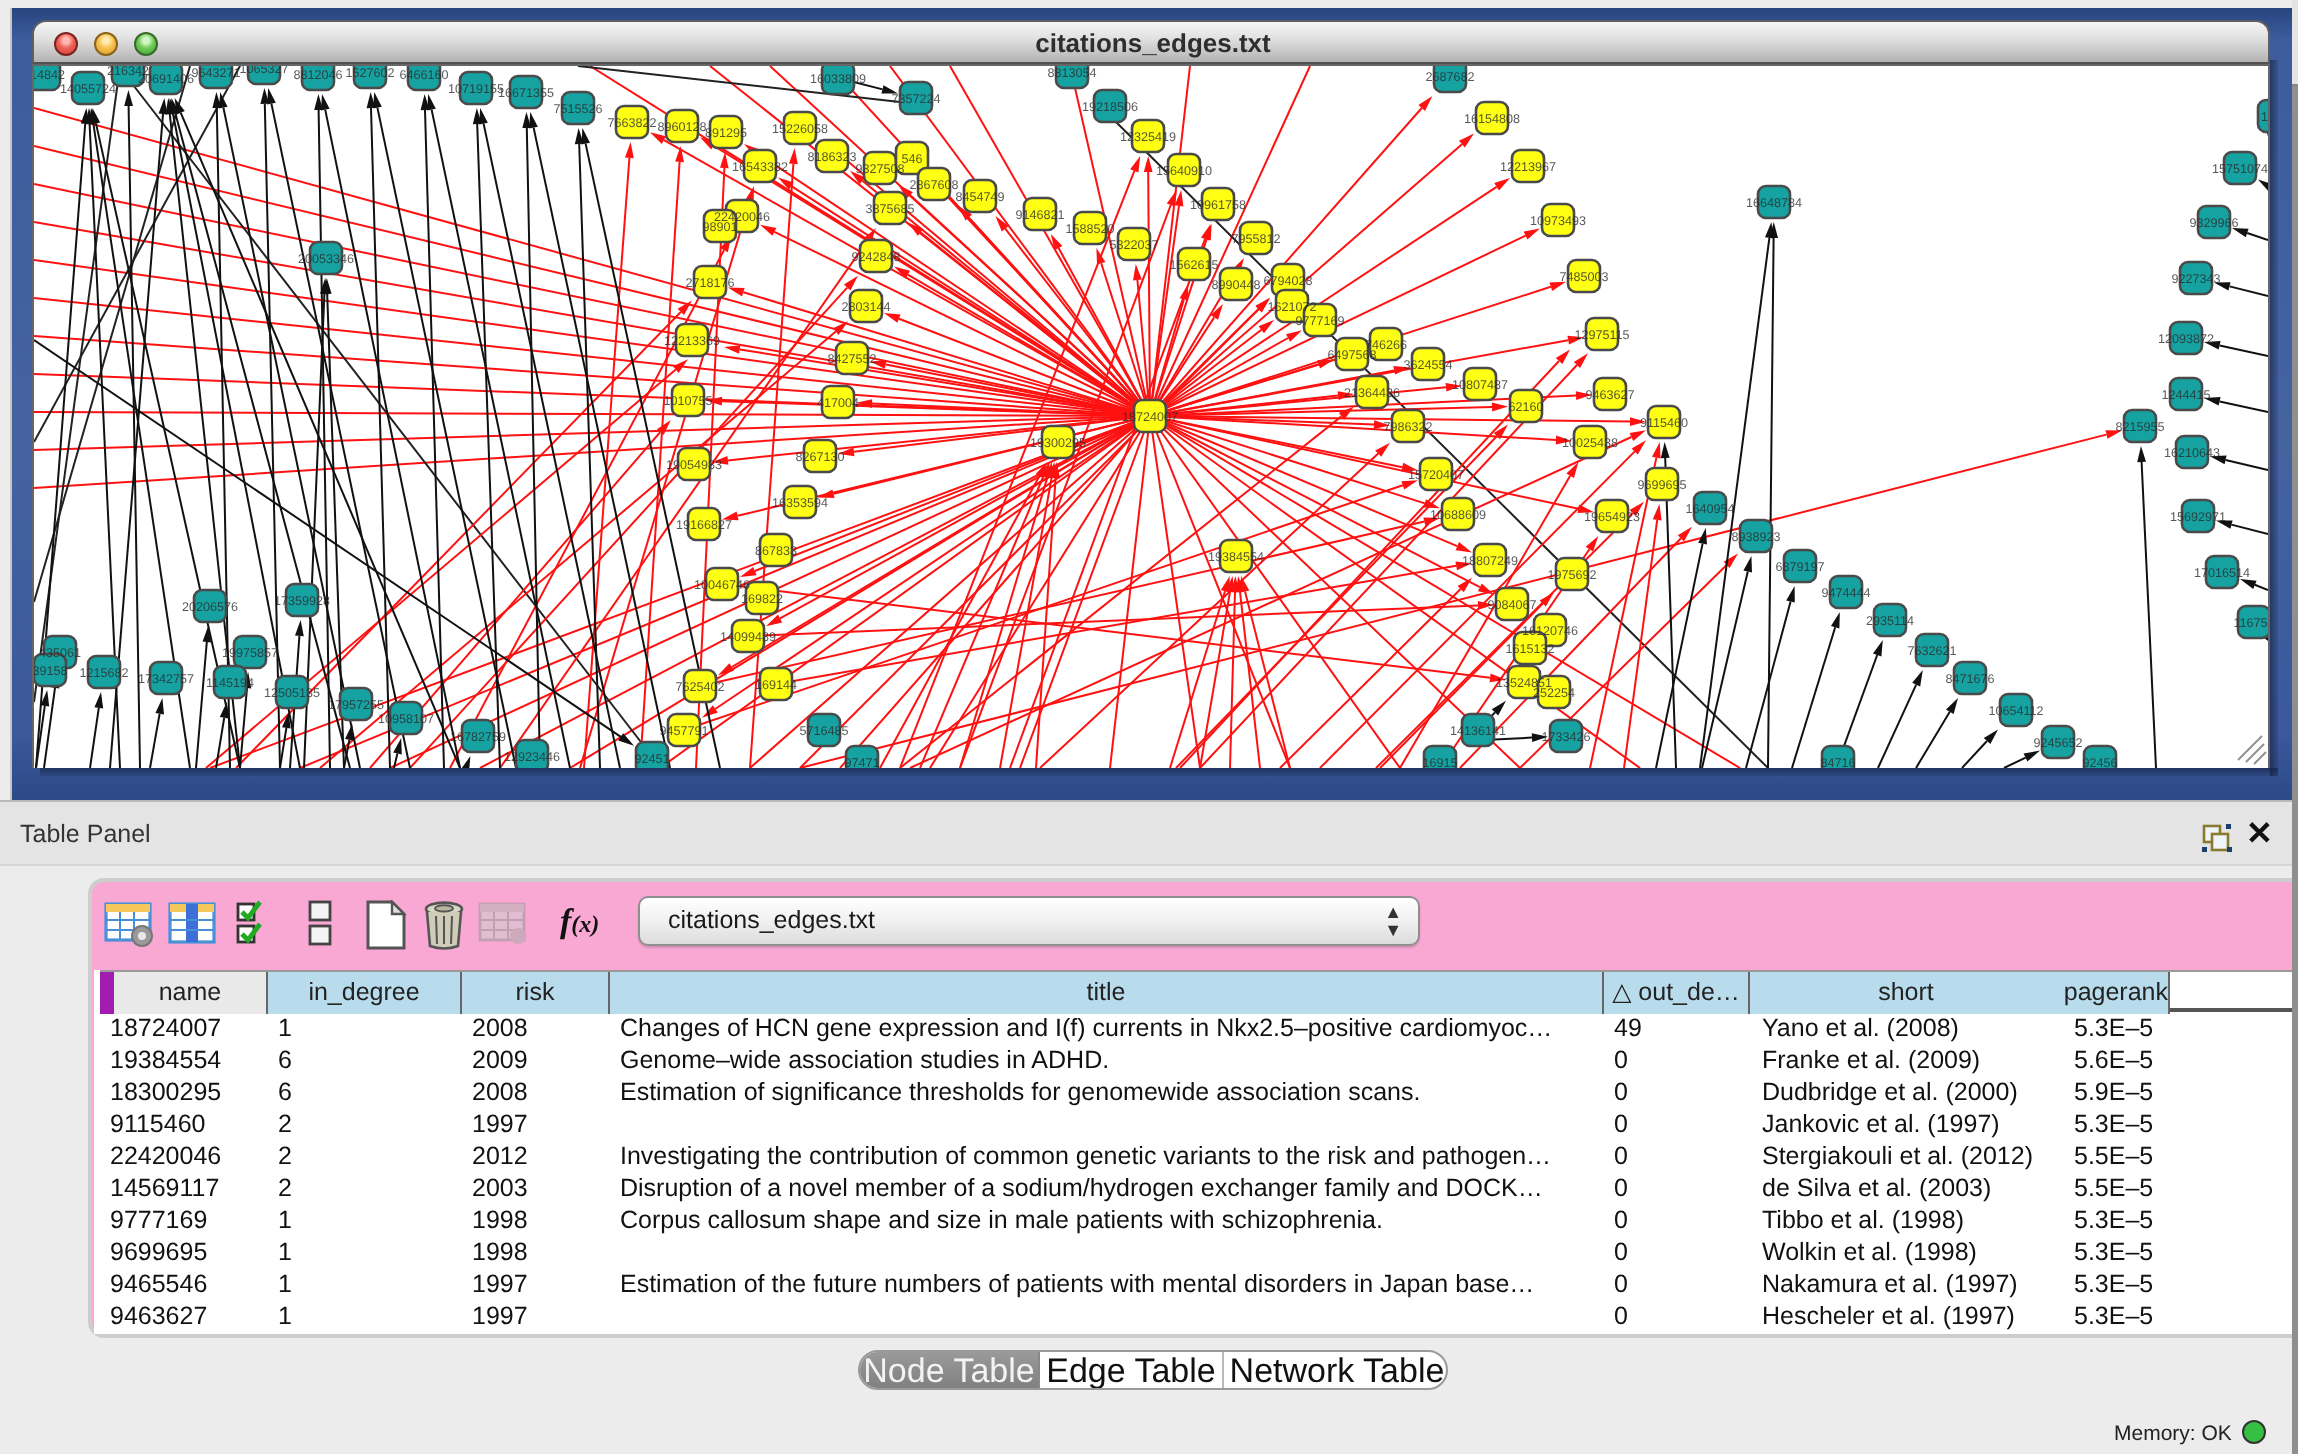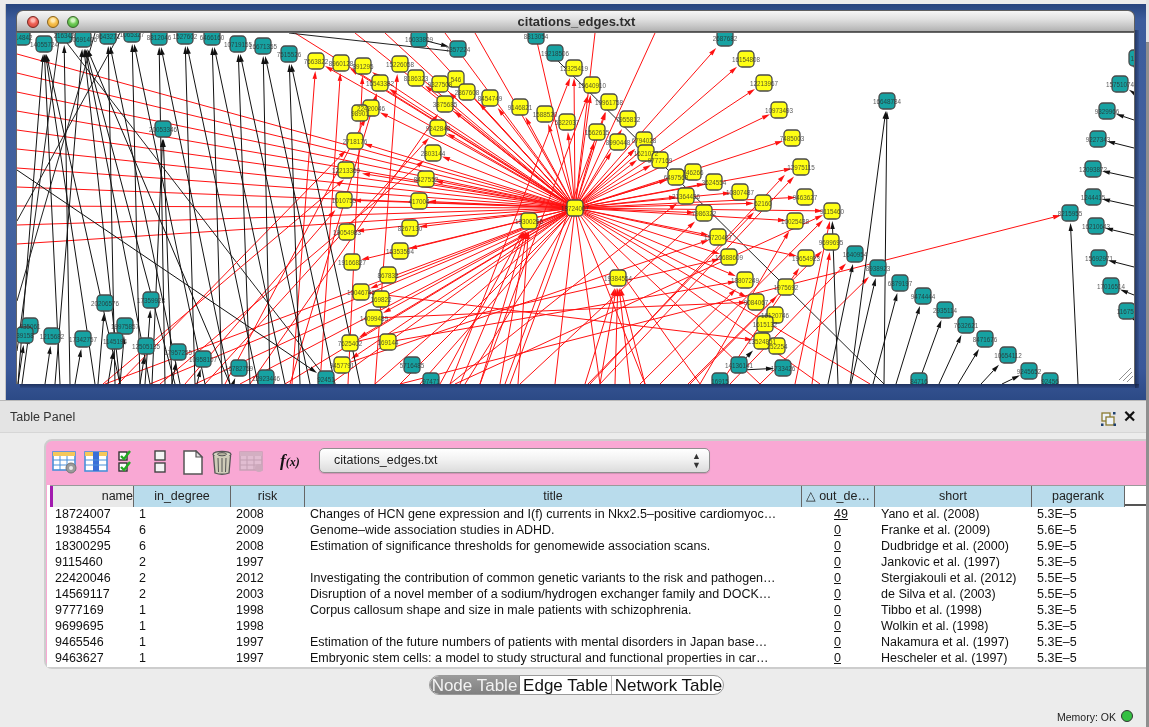--- a/index.html
+++ b/index.html
@@ -49,34 +49,34 @@
   border:1px solid #8f8f8f; border-radius:5px;
   background:linear-gradient(180deg,#ffffff 0%,#f2f2f2 45%,#dcdcdc 100%);
   box-shadow:0 1px 1px rgba(0,0,0,0.15); }
 #dropdown span { position:absolute; left:14px; top:4px; font-size:12.5px; color:#1a1a1a; }
 #dd-arrows { position:absolute; right:8px; top:3px; font-size:9px; color:#333; line-height:9px; text-align:center; }
 
 
 #tblwrap { position:absolute; left:1px; top:44px; width:1120px; height:182px; background:#fff; overflow:hidden; }
 #thead { position:absolute; left:3px; top:0; width:1117px; height:21px; background:#fff; border-top:1px solid #9a9a9a; border-bottom:2px solid #555; }
 .th { position:absolute; top:0; height:21px; font-size:12.5px; color:#222; text-align:center; line-height:20px; border-right:1px solid #666; background:#b9dcec; }
-#th-name { left:0; width:84px; background:#e9e9e9 !important; border-left:3px solid #a21caf;text-align:right; }
+#th-name { left:0; width:84px; background:#e9e9e9 !important; border-left:7px solid #a21caf; }
 #th-in { left:84px; width:97px; }
 #th-year { left:181px; width:74px; }
 #th-title { left:255px; width:497px; }
 #th-out { left:752px; width:73px; }
 #th-short { left:825px; width:157px; }
-#th-pr { left:982px; width:93px; }
+#th-pr { left:942px; width:93px;text-align:right; }
 .trow { position:absolute; left:3px; width:1117px; height:16px; font-size:12.5px; color:#111; white-space:nowrap; }
 .trow span { position:absolute; top:0; display:block; overflow:hidden; }
 .c-name { left:5px; width:79px; }
 .c-in { left:89px; width:92px; }
 .c-year { left:186px; width:69px; }
 .c-title { left:260px; width:490px; }
-.c-out { left:784px; width:68px;text-decoration:underline; }
+.c-out { left:757px; width:68px; }
 .c-short { left:831px; width:150px; }
 .c-pr { left:987px; width:88px; }
 #vscroll { position:absolute; left:1106px; top:21px; width:13px; height:161px; background:#fafafa; border-left:1px solid #ddd; }
 #vthumb { position:absolute; left:1.5px; top:2px; width:9px; height:18px; border-radius:5px; background:#b0b0b0; }
 
 
 #tabs { position:absolute; left:429px; top:241px; width:295px; height:20px;
   border:1px solid #9a9a9a; border-radius:10px; background:#fff; overflow:hidden;
   font-size:17px; }
 #tab1 { position:absolute; left:0; top:0; width:90px; height:20px; color:#f3f3f3; text-align:center; line-height:19px;
@@ -925,21 +925,20 @@
               <span class="c-year">1997</span>
               <span class="c-title">Estimation of the future numbers of patients with mental disorders in Japan base…</span>
               <span class="c-out">0</span>
               <span class="c-short">Nakamura et al. (1997)</span>
               <span class="c-pr">5.3E–5</span>
             </div>
 <div class="trow" style="top:651px">
 <span class="c-name">9463627</span>
               <span class="c-in">1</span>
               <span class="c-year">1997</span>
-              <span class="c-title">Embryonic stem cells: a model to study structural and functional properties in car…</span>
               <span class="c-out">0</span>
               <span class="c-short">Hescheler et al. (1997)</span>
               <span class="c-pr">5.3E–5</span>
             </div>
         </div>
         <div id="vscroll">
             <div id="vthumb"></div>
           </div>
       </div>
     </div>

